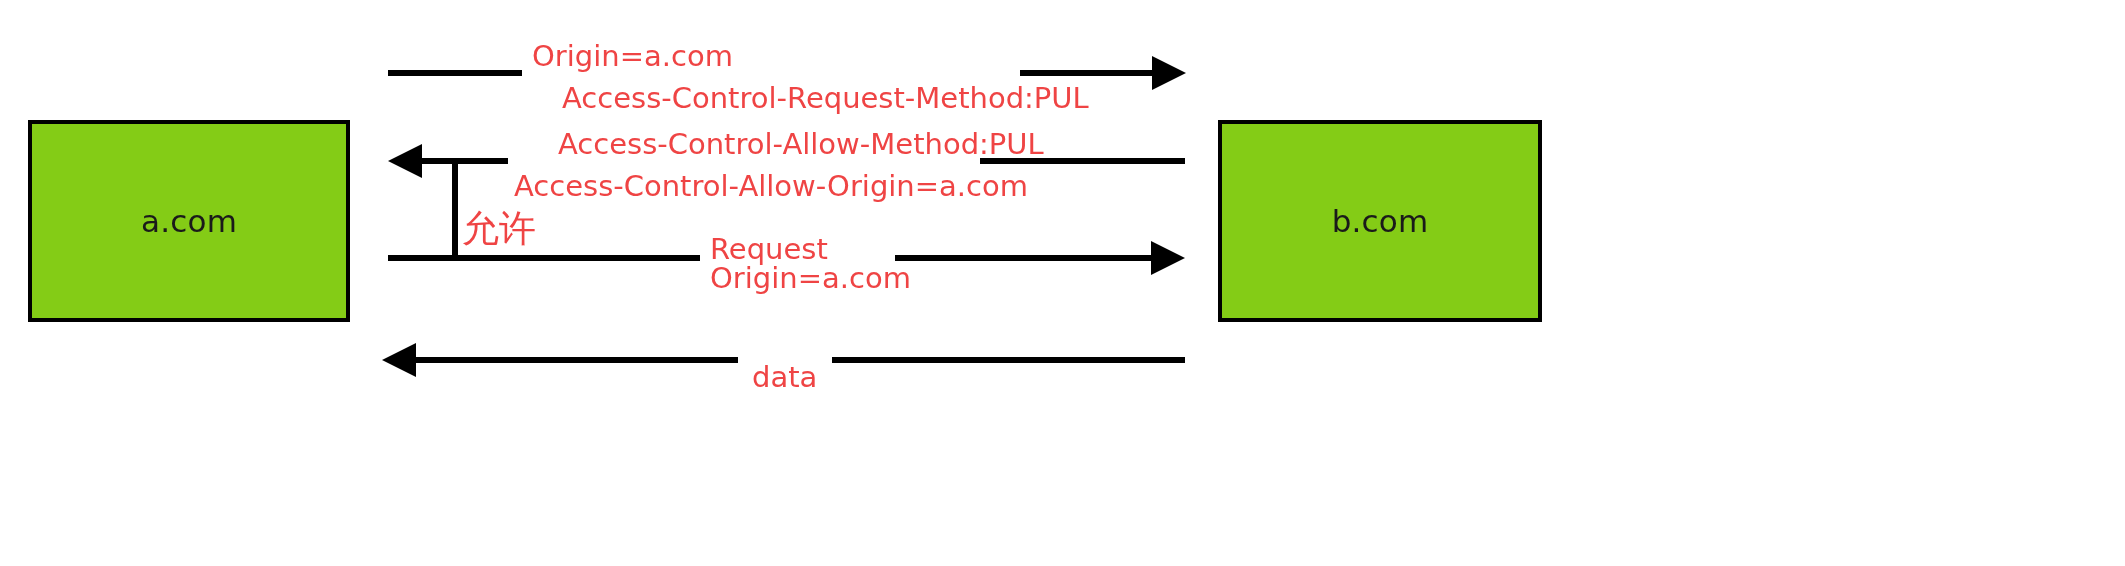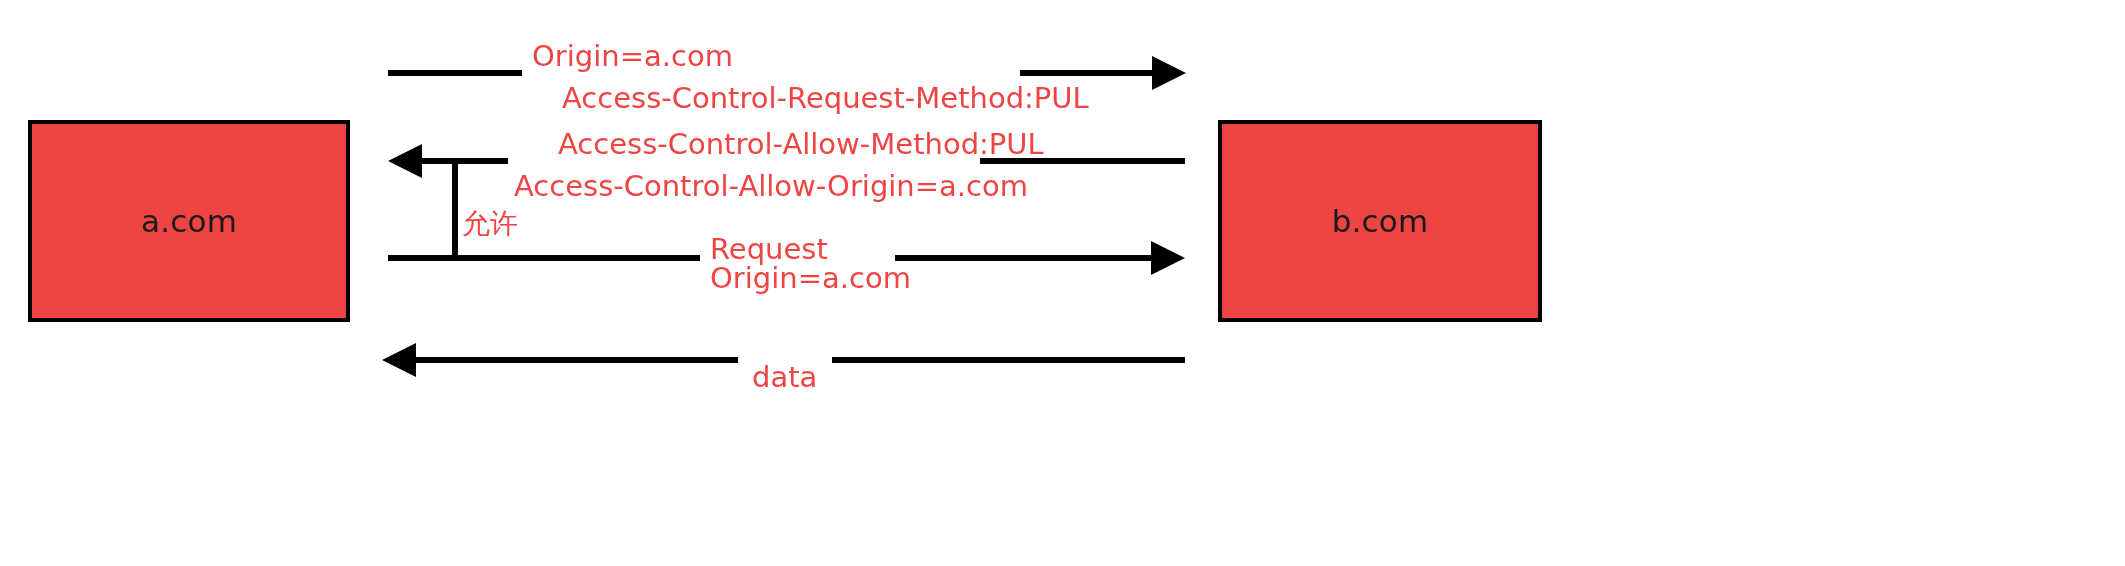--- a/index.html
+++ b/index.html
@@ -18,21 +18,21 @@
     height: 566px;
     background: #ffffff;
     overflow: hidden;
   }
 
   
   .node-box {
     position: absolute;
     box-sizing: border-box;
     border: 4px solid #000000;
-    background: #ef4444;
+    background: #84cc16;
     display: flex;
     align-items: center;
     justify-content: center;
   }
   .node-label {
     font-size: 31px;
     line-height: 1;
     color: #1a1a1a;
     letter-spacing: 0.2px;
     white-space: nowrap;
@@ -70,21 +70,21 @@
   
   .msg-text {
     position: absolute;
     font-size: 29px;
     line-height: 1;
     color: #ef4444;
     white-space: nowrap;
     letter-spacing: 0px;
   }
   .msg-text.cjk {
-    font-size: 28px;
+    font-size: 37px;
   }
 </style>
 </head>
 <body>
 
 <div id="canvas">
 
   <div class="node-box" style="left:28px; top:120px; width:322px; height:202px;">
     <span class="node-label">a.com</span>
   </div>

